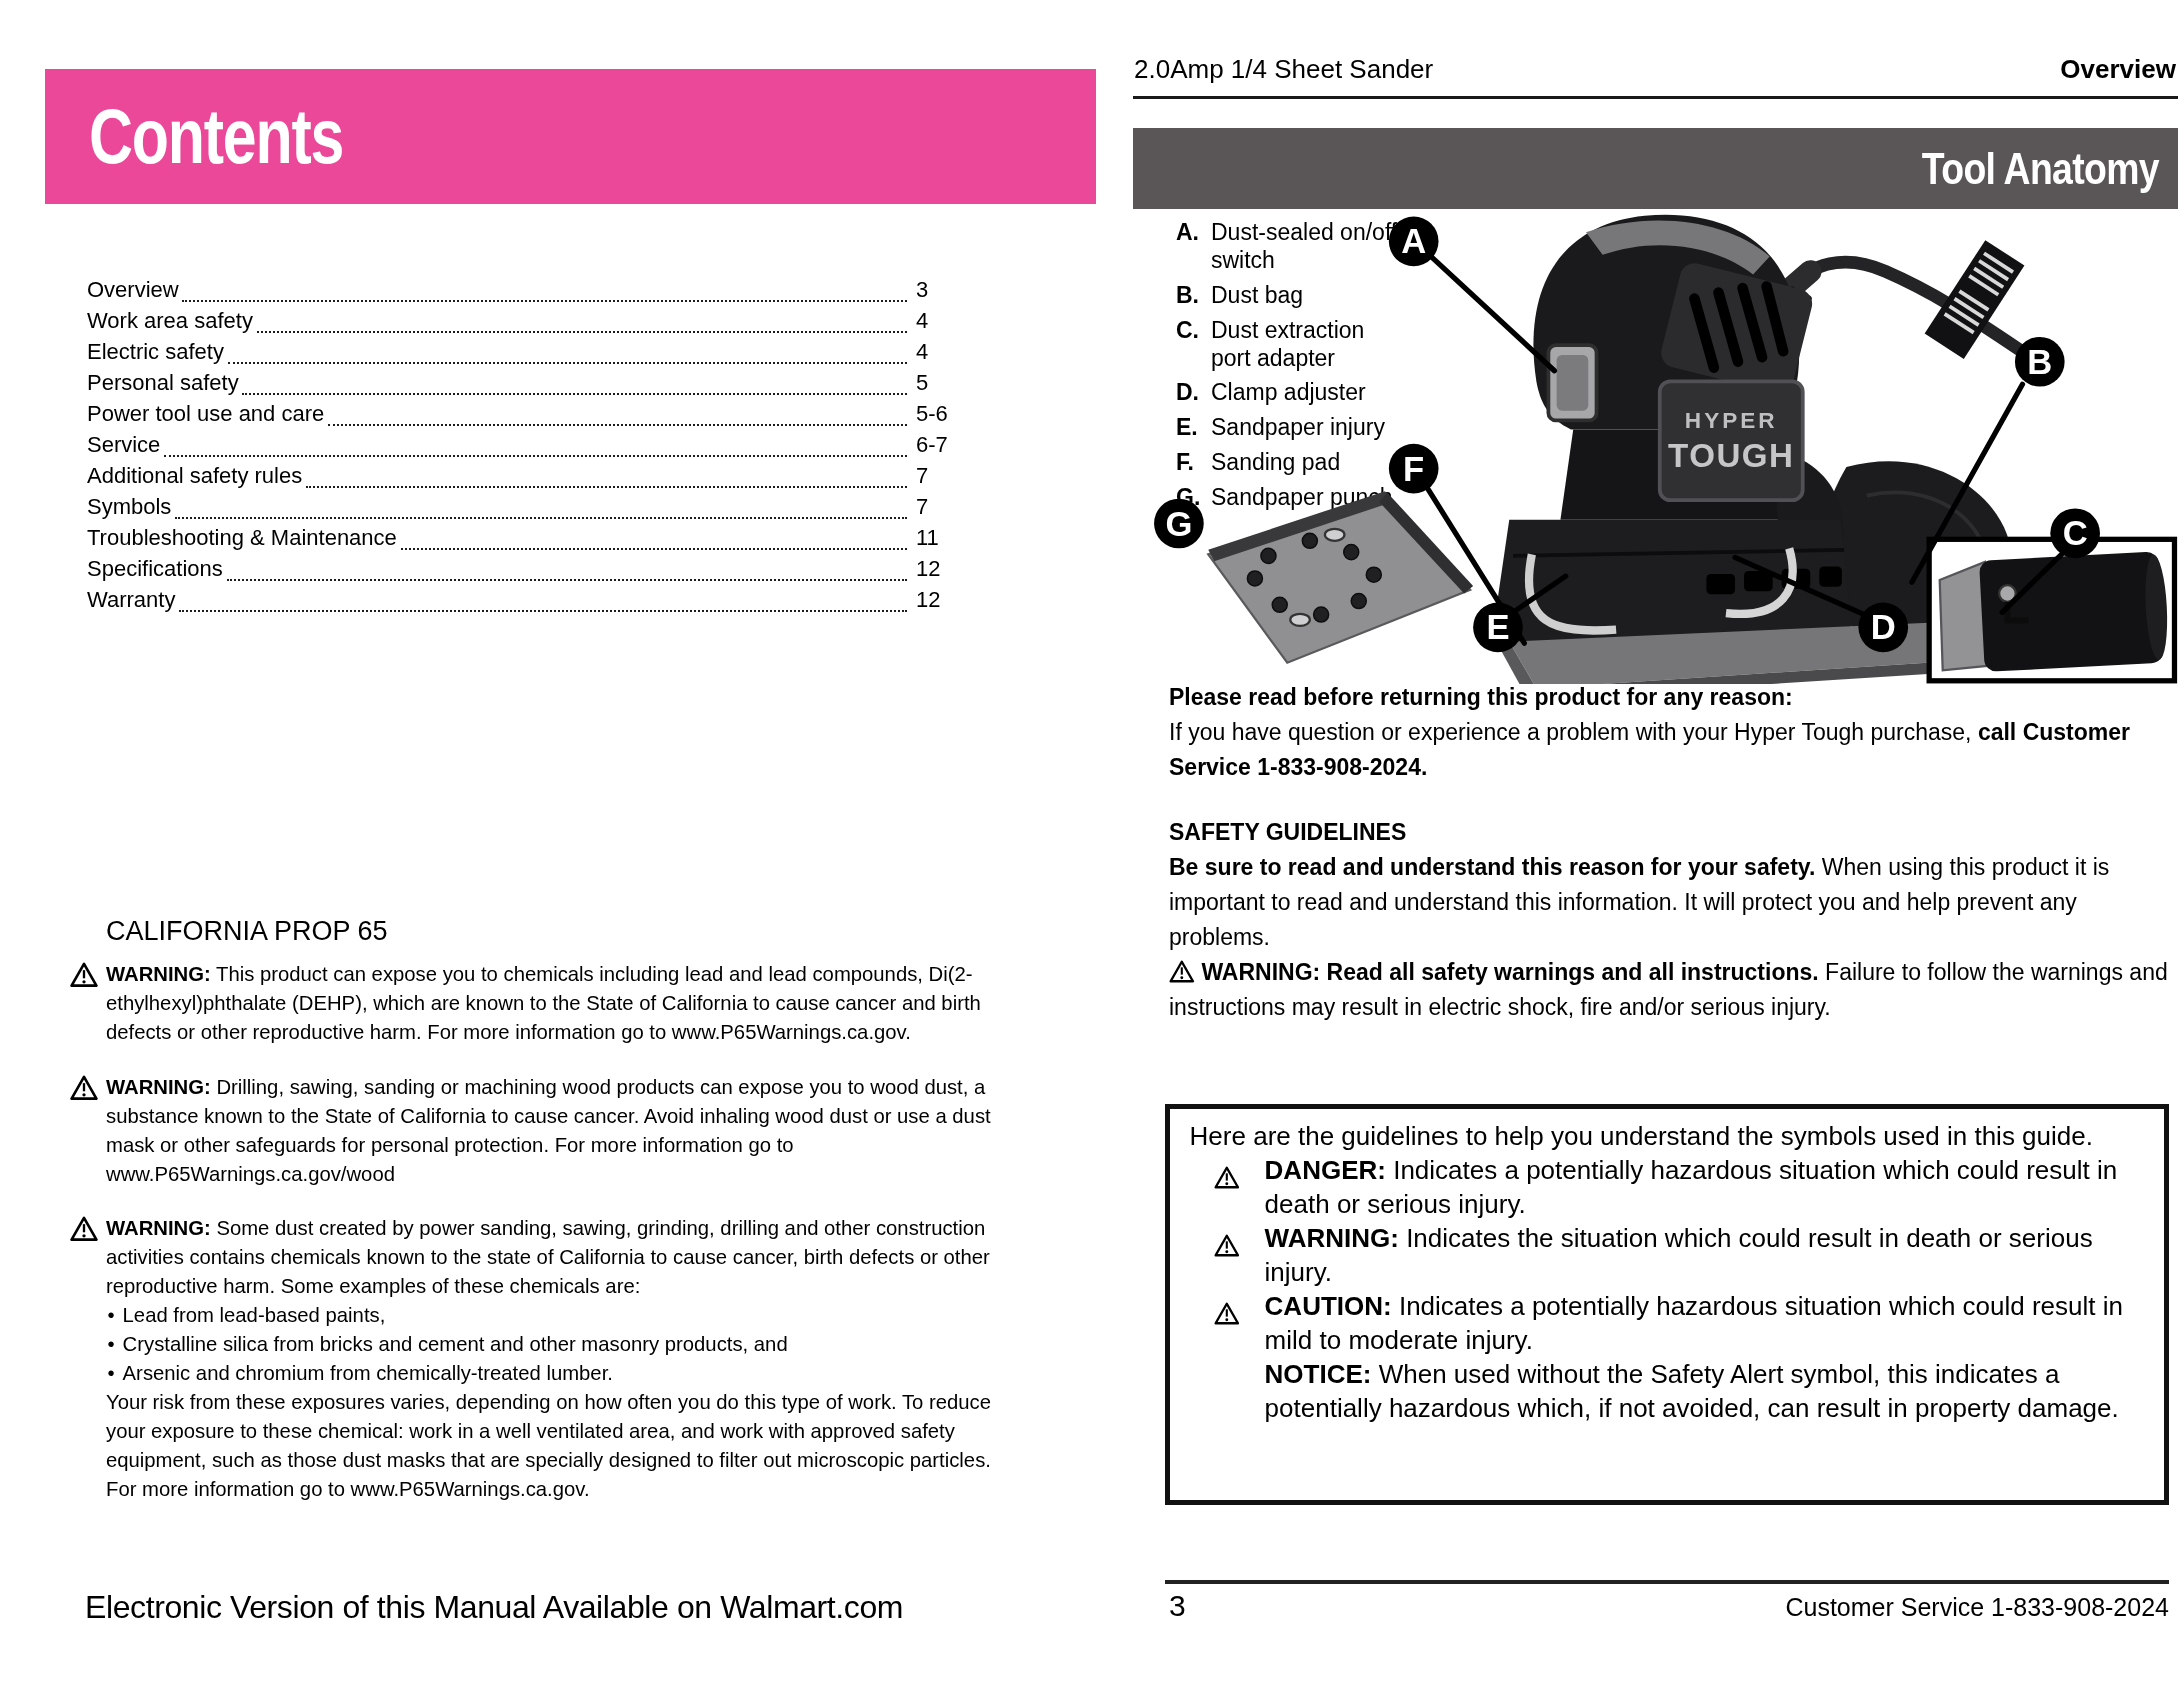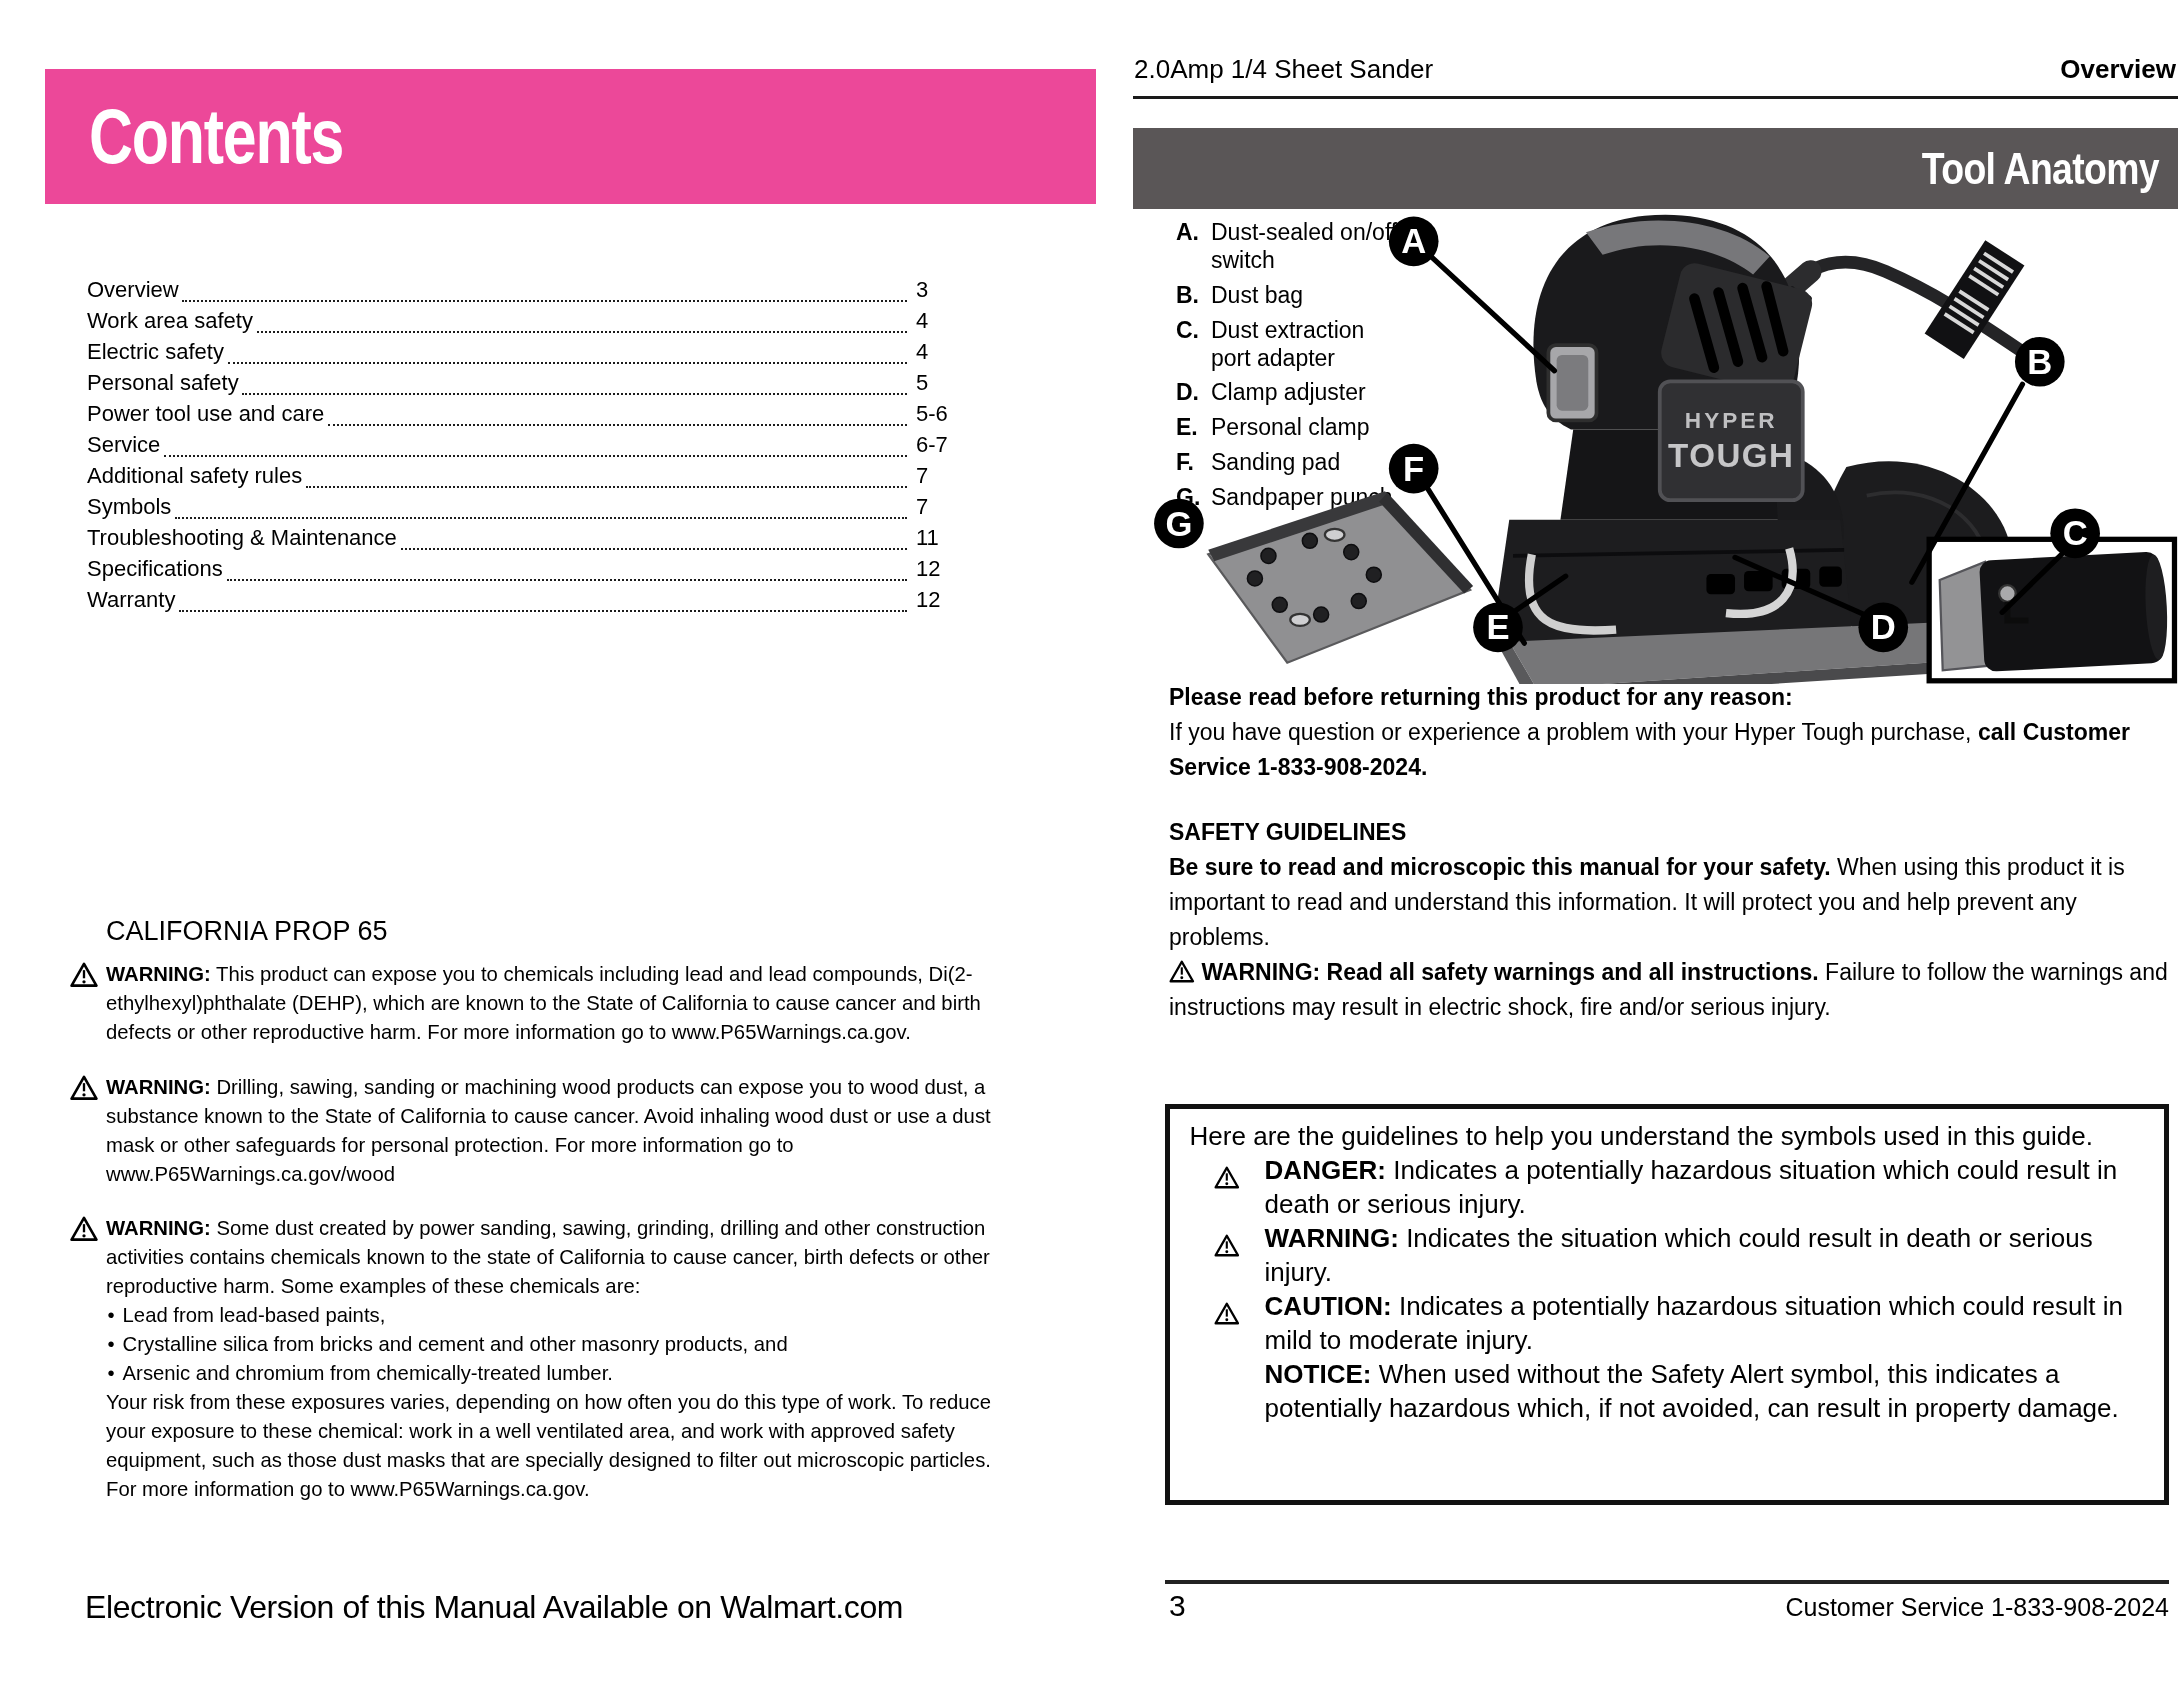--- a/index.html
+++ b/index.html
@@ -193,21 +193,21 @@
     <div class="part">
         <span class="part-letter">C.</span>
         <span class="part-label">Dust extraction port adapter</span>
       </div>
     <div class="part">
         <span class="part-letter">D.</span>
         <span class="part-label">Clamp adjuster</span>
       </div>
     <div class="part">
         <span class="part-letter">E.</span>
-        <span class="part-label">Personal clamp</span>
+        <span class="part-label">Sandpaper injury</span>
       </div>
     <div class="part">
         <span class="part-letter">F.</span>
         <span class="part-label">Sanding pad</span>
       </div>
     <div class="part">
         <span class="part-letter">G.</span>
         <span class="part-label">Sandpaper punch</span>
       </div>
   </div>
@@ -346,21 +346,21 @@
       </g>
   </svg>
 
   <div class="please-read">
     <div class="pr-heading">Please read before returning this product for any reason:</div>
     <div><span>If you have question or experience a problem with your Hyper Tough purchase, </span><span class="bold">call Customer Service 1-833-908-2024.</span></div>
   </div>
 
   <div class="safety">
     <div class="safety-heading">SAFETY GUIDELINES</div>
-    <div><span class="bold">Be sure to read and microscopic this manual for your safety.</span><span> When using this product it is important to read and understand this information. It will protect you and help prevent any problems.</span></div>
+    <div><span class="bold">Be sure to read and understand this reason for your safety.</span><span> When using this product it is important to read and understand this information. It will protect you and help prevent any problems.</span></div>
     <div><svg class="tri-inline" viewBox="0 0 36 33">
           <path d="M18 2.5 L34 30.5 H2 Z" fill="none" stroke="#000" stroke-width="3.4" stroke-linejoin="round"></path>
           <rect x="16.5" y="10.5" width="3" height="10.5" fill="#000"></rect>
           <circle cx="18" cy="25.5" r="2.1" fill="#000"></circle>
         </svg><span class="bold">WARNING: Read all safety warnings and all instructions.</span><span> Failure to follow the warnings and instructions may result in electric shock, fire and/or serious injury.</span></div>
   </div>
 
   <div class="symbols-box">
     <div class="sb-inner">
       <div>Here are the guidelines to help you understand the symbols used in this guide.</div>

